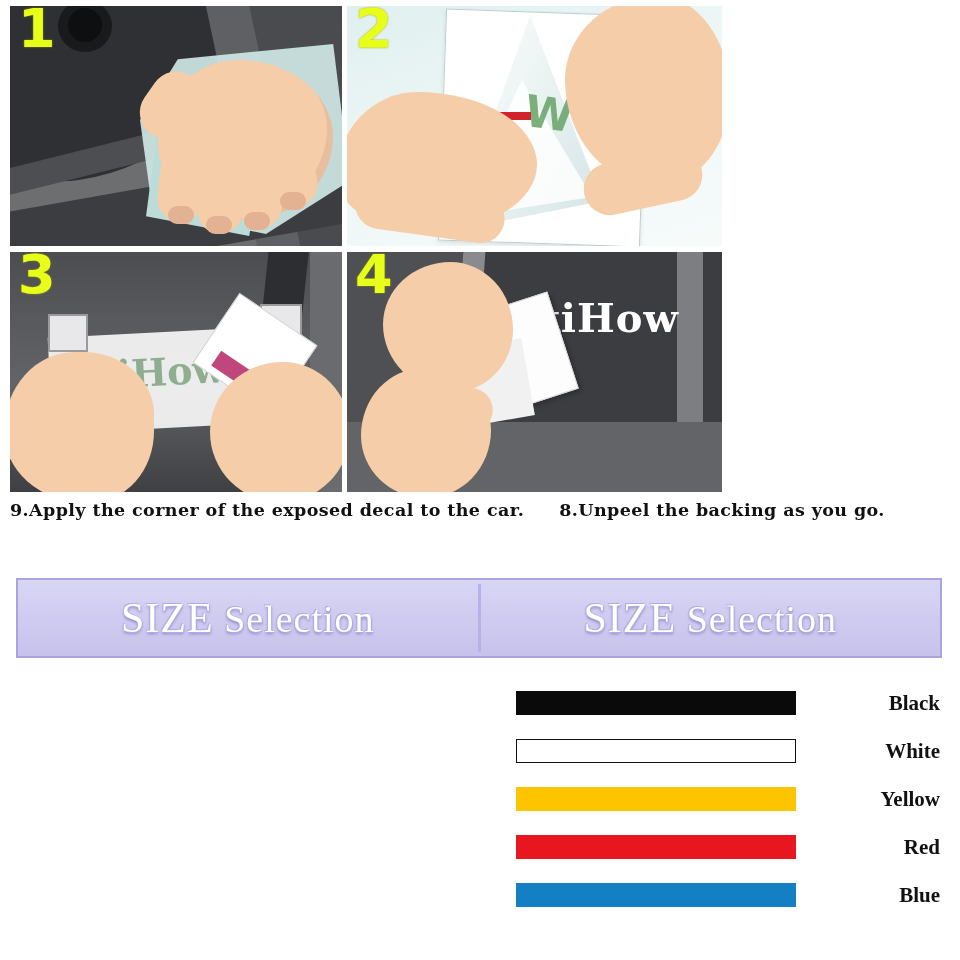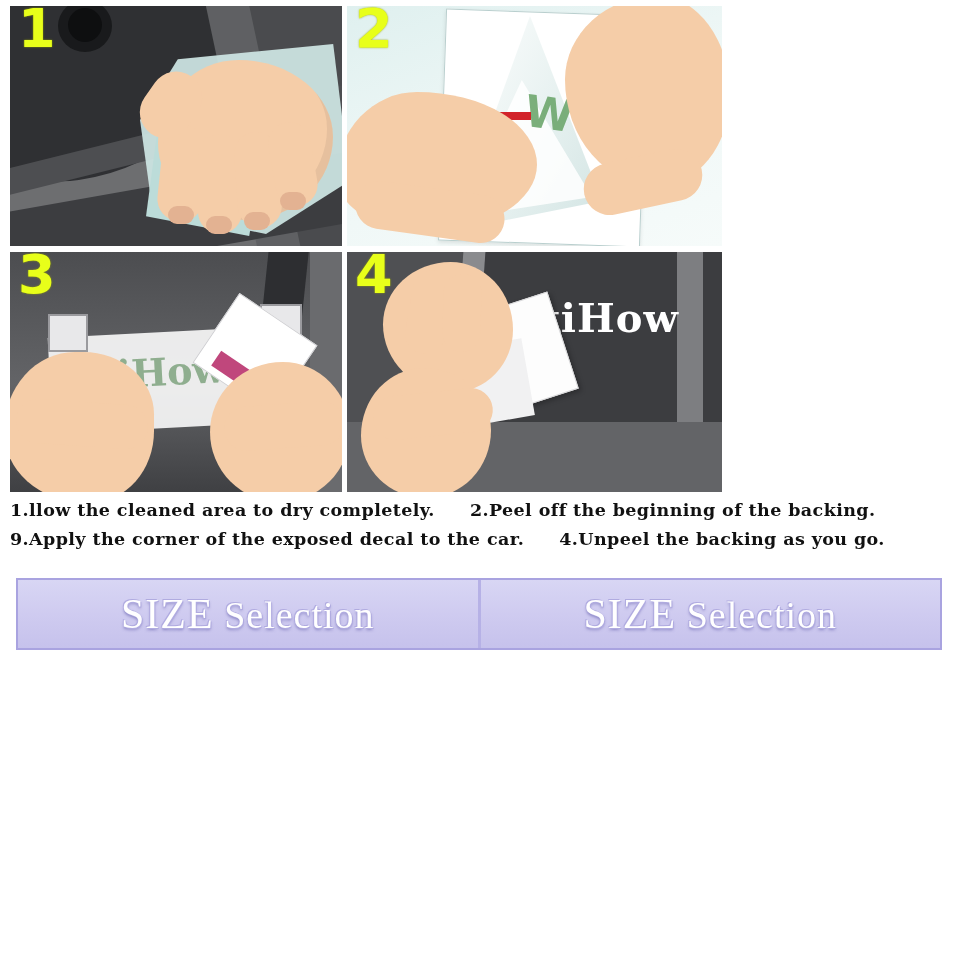--- a/index.html
+++ b/index.html
@@ -204,21 +204,21 @@
     position:absolute;left:10px;top:500px;width:940px;
     font-family:"DejaVu Serif", serif;
     font-weight:bold;font-size:17.5px;color:#111;
     letter-spacing:.4px;
   }
   .capline{white-space:nowrap;margin-bottom:9px;}
   .capline .gap{display:inline-block;width:22px;}
 
   
   .banner{
-    position:absolute;left:16px;top:578px;width:926px;height:72px;
+    position:absolute;left:16px;top:578px;width:926px;height:80px;
     background:linear-gradient(180deg,#d8d6f4 0%,#cfcbf0 50%,#c6c2ec 100%);
     border:2px solid #a9a3e0;
     display:flex;align-items:center;
     box-sizing:border-box;
   }
   .banner .half{
     flex:1;text-align:center;
     font-family:"Liberation Serif", serif;
     color:#ffffff;
     font-size:38px;
@@ -324,37 +324,54 @@
       <div class="f" style="left:62px;top:18px;width:40px;height:84px;transform:rotate(10deg);"></div>
       <div class="f" style="left:96px;top:22px;width:38px;height:78px;transform:rotate(2deg);"></div>
       <div class="handD"></div>
       <div class="f" style="left:26px;top:140px;width:120px;height:44px;transform:rotate(-6deg);"></div>
       <div class="stepnum">4</div>
     </div>
   </div>
 
   <div class="captions">
     <div class="capline">
-      <span>1.llow the cleaned area to dry completely.</span>
-      <span class="gap"></span>
-      <span>2.Peel off the beginning of the backing.</span>
-    </div>
-    <div class="capline">
       <span>9.Apply the corner of the exposed decal to the car.</span>
       <span class="gap"></span>
-      <span>4.Unpeel the backing as you go.</span>
+      <span>8.Unpeel the backing as you go.</span>
     </div>
   </div>
 
   <div class="banner">
     <div class="half">
       <span class="big">SIZE</span>
       <span>Selection</span>
     </div>
     <div class="divider"></div>
     <div class="half">
       <span class="big">SIZE</span>
       <span>Selection</span>
     </div>
   </div>
 
+  <div class="colors">
+    <div class="colorrow">
+      <div class="swatch" style="background:#0a0a0a;border:1px solid #0a0a0a;"></div>
+      <div class="colorlabel">Black</div>
+    </div>
+    <div class="colorrow">
+      <div class="swatch" style="background:#ffffff;border:1px solid #111111;"></div>
+      <div class="colorlabel">White</div>
+    </div>
+    <div class="colorrow">
+      <div class="swatch" style="background:#fdc500;border:1px solid #fdc500;"></div>
+      <div class="colorlabel">Yellow</div>
+    </div>
+    <div class="colorrow">
+      <div class="swatch" style="background:#e8171f;border:1px solid #e8171f;"></div>
+      <div class="colorlabel">Red</div>
+    </div>
+    <div class="colorrow">
+      <div class="swatch" style="background:#1380c4;border:1px solid #1380c4;"></div>
+      <div class="colorlabel">Blue</div>
+    </div>
+  </div>
 
 </div>
 
 </body></html>

